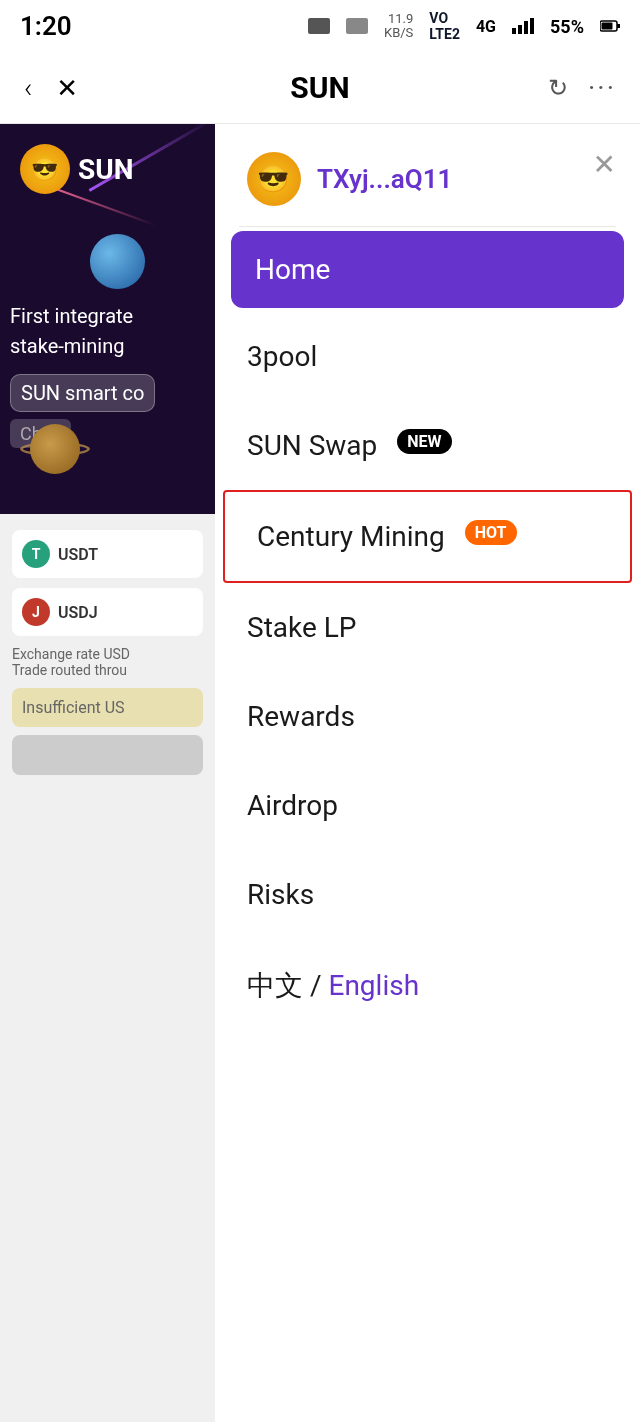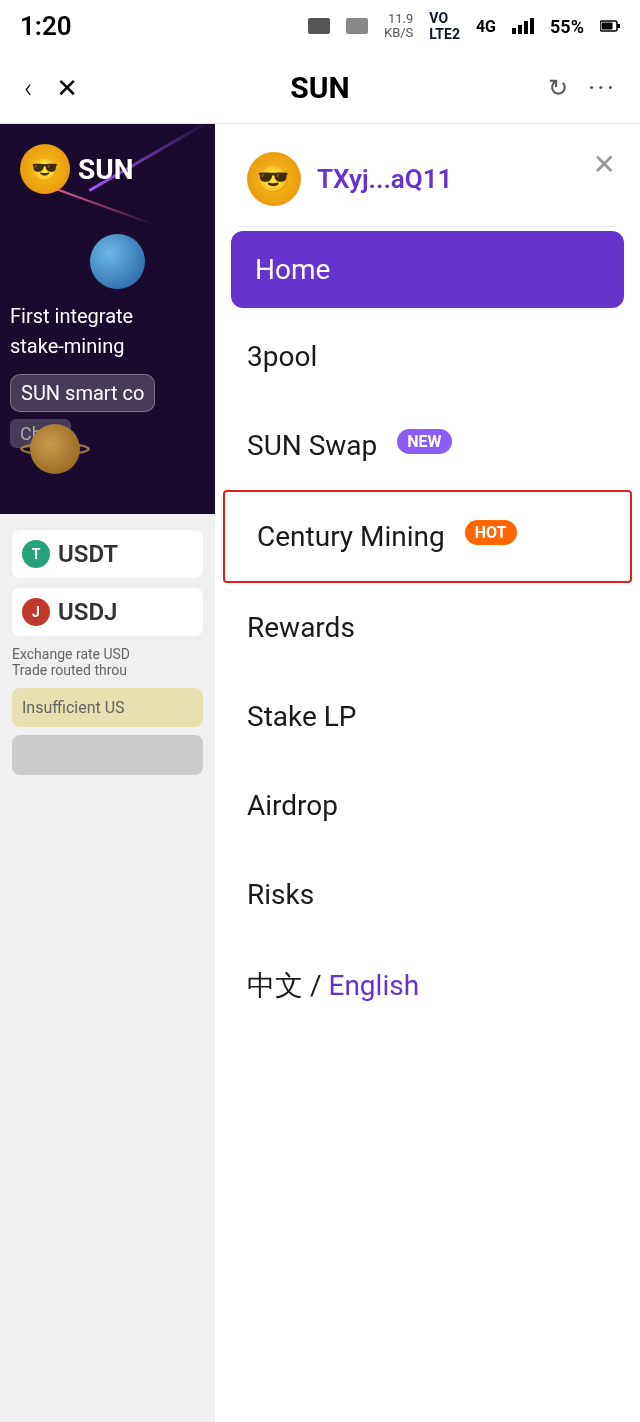--- a/index.html
+++ b/index.html
@@ -282,21 +282,21 @@
       border-radius: 50%;
       background: #c0392b;
       display: flex;
       align-items: center;
       justify-content: center;
       font-size: 14px;
       font-weight: 700;
       color: #fff;
     }
     .token-name {
-      font-size: 24px;
+      font-size: 16px;
       font-weight: 600;
       color: #333;
     }
     .exchange-info {
       font-size: 14px;
       color: #666;
       margin-top: 8px;
     }
     .insufficient-btn {
       margin-top: 10px;
@@ -379,21 +379,21 @@
       border-radius: 12px;
       margin: 4px 16px;
       padding: 22px 24px;
     }
     .menu-item:not(.active) {
       border-bottom: none;
     }
 
     
     .badge-new {
-      background: #8b5cf6;
+      background: #000000;
       color: #fff;
       font-size: 16px;
       font-weight: 700;
       padding: 3px 10px;
       border-radius: 20px;
       margin-left: 8px;
     }
     .badge-hot {
       background: #ff6600;
       color: #fff;
@@ -547,25 +547,25 @@
     </div>
 
     <div class="century-mining-row">
       <div class="menu-item">
         <span>Century Mining</span>
         <span class="badge-hot">HOT</span>
       </div>
     </div>
 
     <div class="menu-item">
+      <span>Stake LP</span>
+    </div>
+
+    <div class="menu-item">
       <span>Rewards</span>
-    </div>
-
-    <div class="menu-item">
-      <span>Stake LP</span>
     </div>
 
     <div class="menu-item">
       <span>Airdrop</span>
     </div>
 
     <div class="menu-item">
       <span>Risks</span>
     </div>
 

